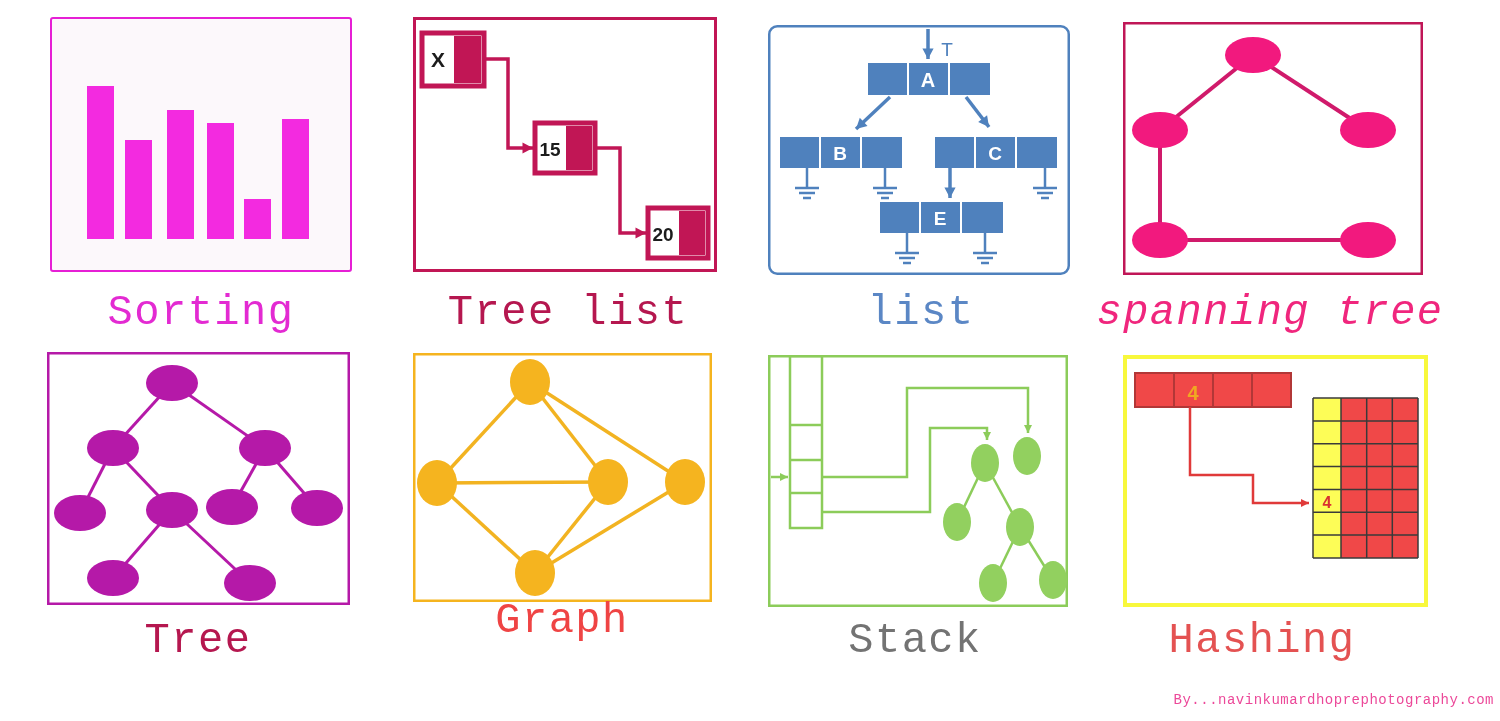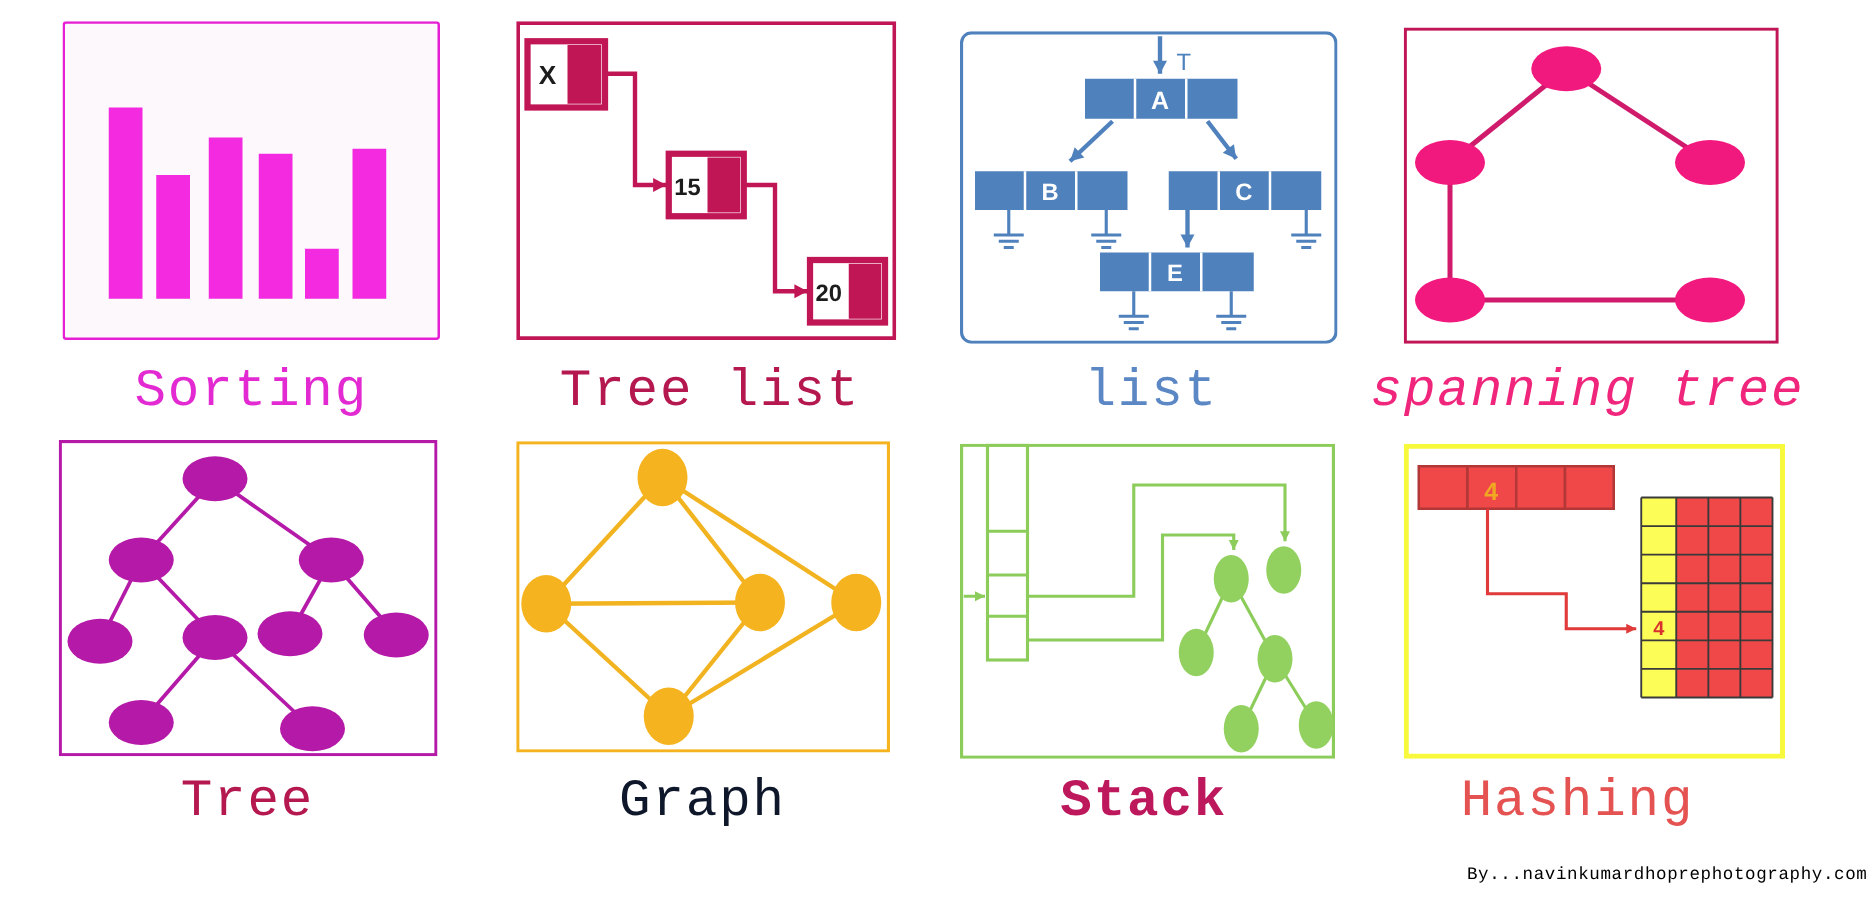--- a/index.html
+++ b/index.html
@@ -146,21 +146,21 @@
           <line x1="24" y1="130" x2="122" y2="220" stroke="#f2b321" stroke-width="3.5"></line>
           <line x1="122" y1="220" x2="195" y2="129" stroke="#f2b321" stroke-width="3.5"></line>
           <line x1="122" y1="220" x2="272" y2="129" stroke="#f2b321" stroke-width="3.5"></line>
           <ellipse cx="117" cy="29" rx="20" ry="23" fill="#f5b41f" stroke="none" stroke-width="0"></ellipse>
           <ellipse cx="24" cy="130" rx="20" ry="23" fill="#f5b41f" stroke="none" stroke-width="0"></ellipse>
           <ellipse cx="195" cy="129" rx="20" ry="23" fill="#f5b41f" stroke="none" stroke-width="0"></ellipse>
           <ellipse cx="272" cy="129" rx="20" ry="23" fill="#f5b41f" stroke="none" stroke-width="0"></ellipse>
           <ellipse cx="122" cy="220" rx="20" ry="23" fill="#f5b41f" stroke="none" stroke-width="0"></ellipse>
         </svg>
       </figure>
-      <div class="plabel" style="left: 562px; top: 619px; color: #0f172a;">Graph</div>
+      <div class="plabel" style="left: 562px; top: 599px; color: #ef4444;">Graph</div>
       <figure class="panel" style="left: 768px; top: 355px;">
         <svg width="300" height="252" viewBox="0 0 300 252">
           <rect x="1.25" y="1.25" width="297.5" height="249.5" rx="0" fill="#ffffff" stroke="#8ccc5a" stroke-width="2.5"></rect>
           <rect x="22" y="1" width="32" height="172" fill="none" stroke="#8ccc5a" stroke-width="2.5"></rect>
           <line x1="22" y1="70" x2="54" y2="70" stroke="#8ccc5a" stroke-width="2.5"></line>
           <line x1="22" y1="105" x2="54" y2="105" stroke="#8ccc5a" stroke-width="2.5"></line>
           <line x1="22" y1="138" x2="54" y2="138" stroke="#8ccc5a" stroke-width="2.5"></line>
           <polyline points="3,122 20,122" fill="none" stroke="#8ccc5a" stroke-width="2.5"></polyline>
           <polygon points="20,122 12.0,118.0 12.0,126.0" fill="#8ccc5a"></polygon>
           <polyline points="55,122 139,122 139,33 260,33 260,78" fill="none" stroke="#8ccc5a" stroke-width="2.5"></polyline>
@@ -172,21 +172,21 @@
           <line x1="252" y1="172" x2="225" y2="228" stroke="#8ccc5a" stroke-width="2.5"></line>
           <line x1="252" y1="172" x2="285" y2="225" stroke="#8ccc5a" stroke-width="2.5"></line>
           <ellipse cx="259" cy="101" rx="14" ry="19" fill="#92d05f" stroke="none" stroke-width="0"></ellipse>
           <ellipse cx="217" cy="108" rx="14" ry="19" fill="#92d05f" stroke="none" stroke-width="0"></ellipse>
           <ellipse cx="189" cy="167" rx="14" ry="19" fill="#92d05f" stroke="none" stroke-width="0"></ellipse>
           <ellipse cx="252" cy="172" rx="14" ry="19" fill="#92d05f" stroke="none" stroke-width="0"></ellipse>
           <ellipse cx="225" cy="228" rx="14" ry="19" fill="#92d05f" stroke="none" stroke-width="0"></ellipse>
           <ellipse cx="285" cy="225" rx="14" ry="19" fill="#92d05f" stroke="none" stroke-width="0"></ellipse>
         </svg>
       </figure>
-      <div class="plabel" style="left: 915px; top: 619px; color: #be185d; font-weight: bold;">Stack</div>
+      <div class="plabel" style="left: 915px; top: 619px; color: #737373;">Stack</div>
       <figure class="panel" style="left: 1123px; top: 355px;">
         <svg width="305" height="252" viewBox="0 0 305 252">
           <rect x="2" y="2" width="301" height="248" rx="0" fill="#ffffff" stroke="#f8f83c" stroke-width="4"></rect>
           <rect x="12" y="18" width="39" height="34" fill="#f04848" stroke="#b23737" stroke-width="2"></rect>
           <rect x="51" y="18" width="39" height="34" fill="#f04848" stroke="#b23737" stroke-width="2"></rect>
           <rect x="90" y="18" width="39" height="34" fill="#f04848" stroke="#b23737" stroke-width="2"></rect>
           <rect x="129" y="18" width="39" height="34" fill="#f04848" stroke="#b23737" stroke-width="2"></rect>
           <text x="70" y="45" fill="#f0a822" font-size="20" text-anchor="middle" font-family="&quot;Liberation Sans&quot;,&quot;DejaVu Sans&quot;,sans-serif" font-weight="bold">4</text>
           <polyline points="67,52 67,120 130,120 130,148 186,148" fill="none" stroke="#e03a3a" stroke-width="2.5"></polyline>
           <polygon points="186,148 178.0,144.0 178.0,152.0" fill="#e03a3a"></polygon>
@@ -203,14 +203,14 @@
           <line x1="190" y1="111.6" x2="295" y2="111.6" stroke="#3a3a3a" stroke-width="1.5"></line>
           <line x1="190" y1="134.4" x2="295" y2="134.4" stroke="#3a3a3a" stroke-width="1.5"></line>
           <line x1="190" y1="157.3" x2="295" y2="157.3" stroke="#3a3a3a" stroke-width="1.5"></line>
           <line x1="190" y1="180.1" x2="295" y2="180.1" stroke="#3a3a3a" stroke-width="1.5"></line>
           <line x1="190" y1="203" x2="295" y2="203" stroke="#3a3a3a" stroke-width="1.5"></line>
           <text x="204" y="153" fill="#d93030" font-size="16" text-anchor="middle" font-family="&quot;Liberation Sans&quot;,&quot;DejaVu Sans&quot;,sans-serif" font-weight="bold">4</text>
         </svg>
       </figure>
       <div class="plabel" style="left: 1262px; top: 619px; color: rgb(228, 82, 82); text-align: center;">Hashing</div>
     </div>
-  <div class="credit" style="color: #000000;">By...navinkumardhoprephotography.com</div>
+  <div class="credit" style="color: #ec4899;">By...navinkumardhoprephotography.com</div>
 </div>
 
 </body></html>

